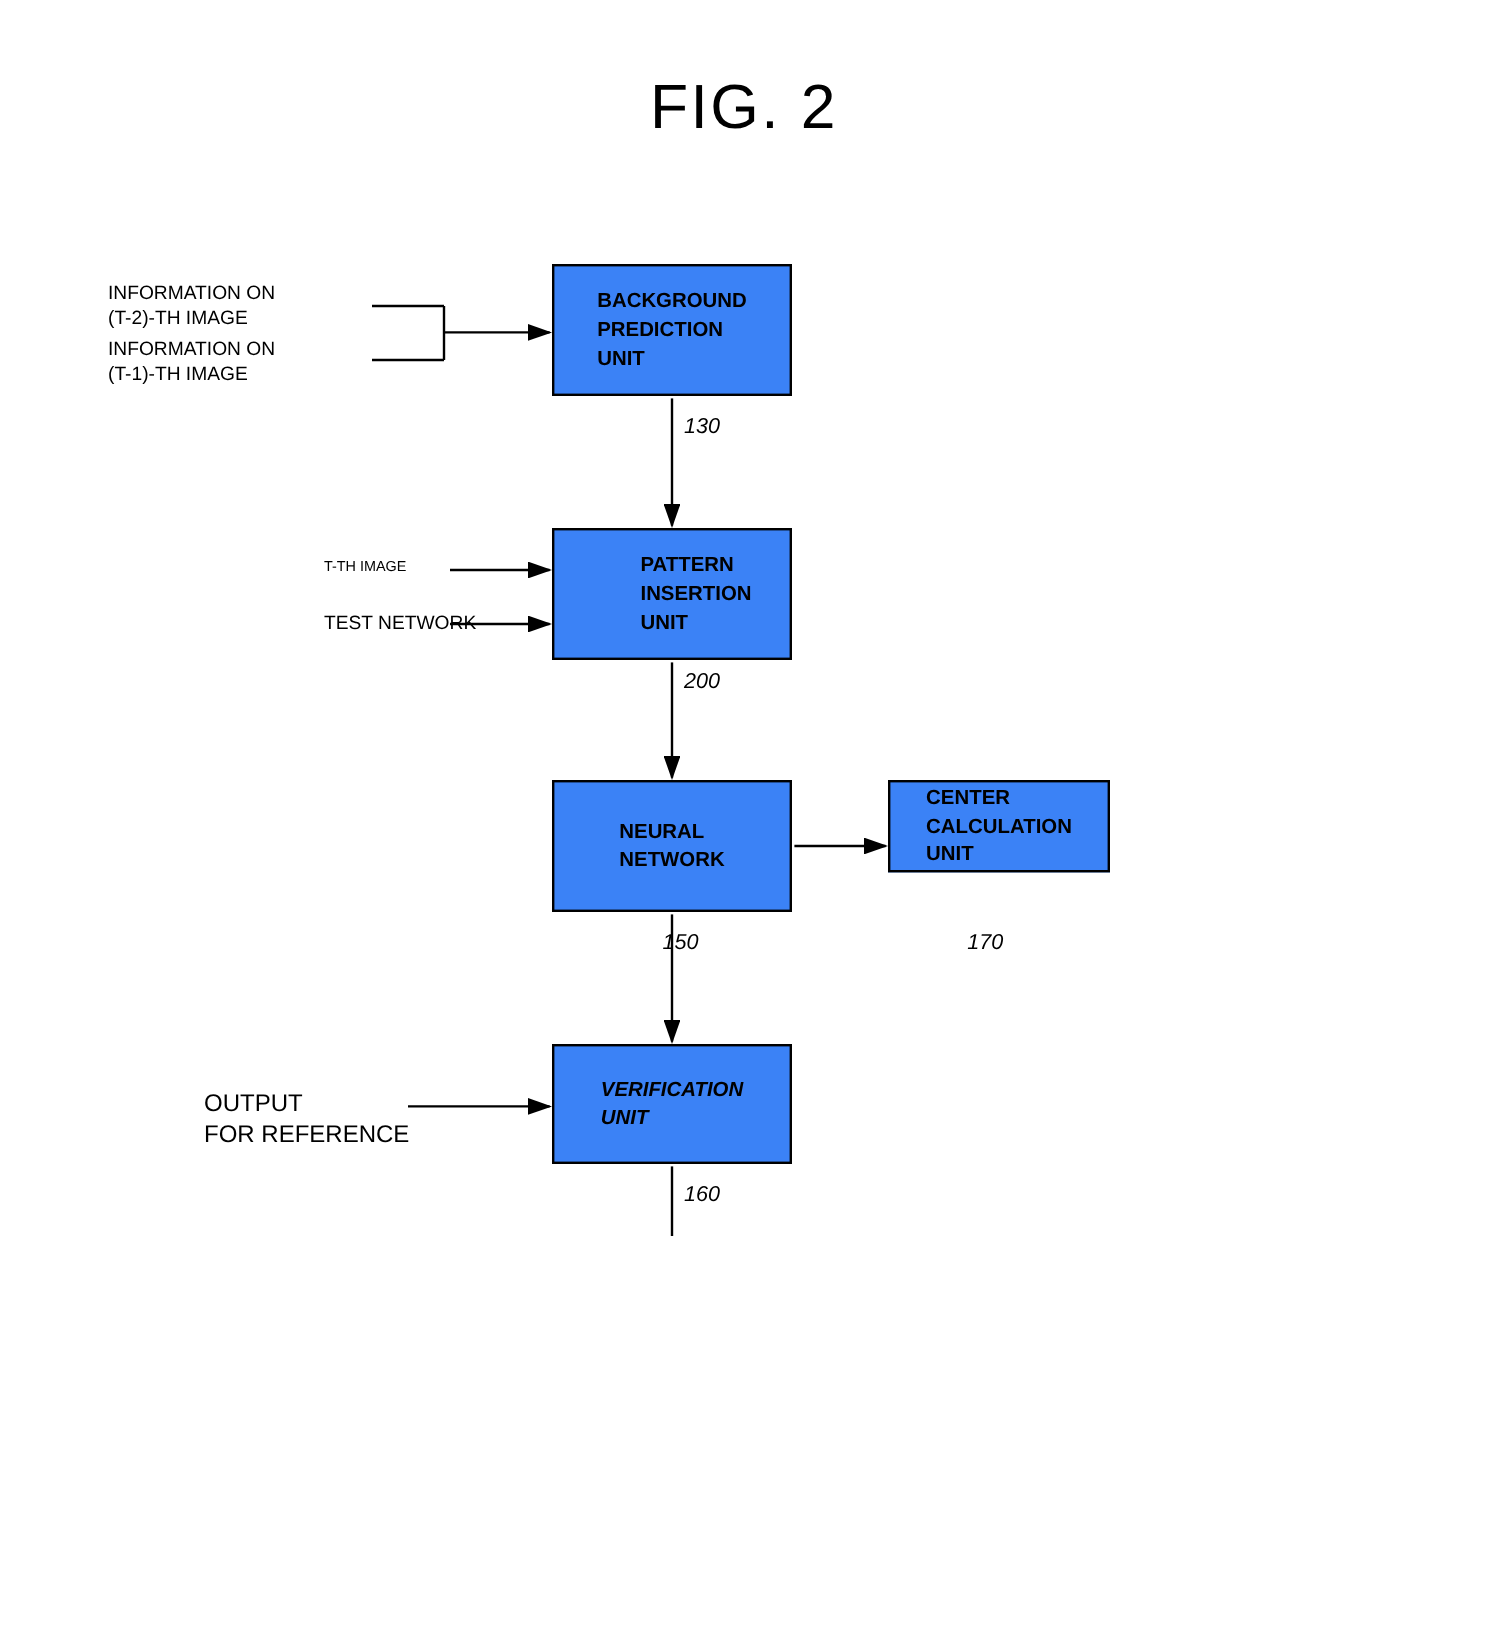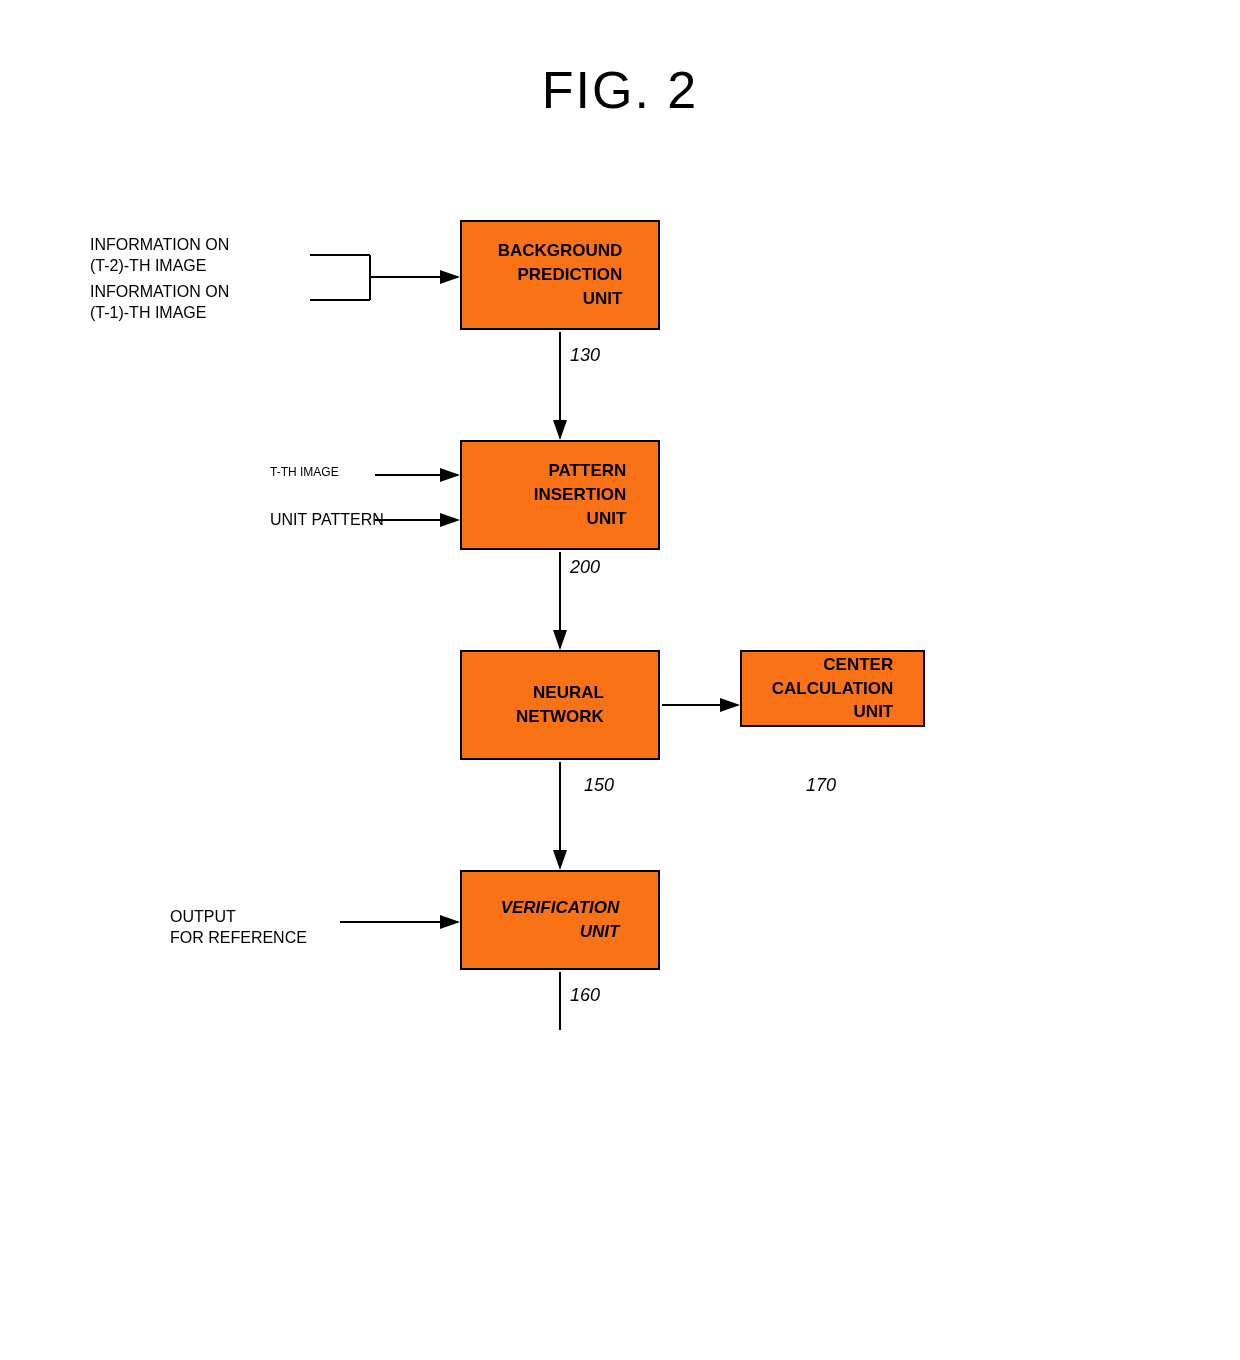--- a/index.html
+++ b/index.html
@@ -25,25 +25,25 @@
       position: absolute;
       top: 160px;
       left: 0;
       width: 1240px;
       height: 1180px;
     }
 
     .box {
       position: absolute;
       border: 2px solid #000;
-      background: #f97316;
+      background: #3b82f6;
       display: flex;
       align-items: center;
       justify-content: center;
-      text-align: right;
+      text-align: left;
       font-size: 18px;
       font-weight: bold;
       line-height: 1.4;
     }
 
     .label-text {
       position: absolute;
       font-size: 17px;
       font-weight: normal;
       line-height: 1.3;
@@ -108,21 +108,21 @@
   <span class="number-label" style="left:570px; top:185px;">130</span>
 
   <div class="box" style="left:460px; top:280px; width:200px; height:110px; font-size:17px;padding-left:40px;">
     PATTERN<br>INSERTION<br>UNIT
   </div>
   <span class="number-label" style="left:570px; top:397px;">200</span>
 
   <div class="box" style="left:460px; top:490px; width:200px; height:110px; font-size:17px;">
     NEURAL<br>NETWORK
   </div>
-  <span class="number-label" style="left:584px; top:615px;text-align:center;">150</span>
+  <span class="number-label" style="left:552px; top:615px;text-align:center;">150</span>
 
   <div class="box" style="left:740px; top:490px; width:185px; height:77px; font-size:17px;">
     CENTER<br>CALCULATION<br>UNIT
   </div>
   <span class="number-label" style="left:806px; top:615px;">170</span>
 
   <div class="box" style="left:460px; top:710px; width:200px; height:100px; font-size:17px;font-style:italic;">
     VERIFICATION<br>UNIT
   </div>
   <span class="number-label" style="left:570px; top:825px;">160</span>
@@ -133,20 +133,20 @@
 
   <div class="label-text" style="left:90px; top:122px; font-size:16px; line-height:1.3;">
     INFORMATION ON<br>(T-1)-TH IMAGE
   </div>
 
   <div class="label-text" style="left:270px; top:305px; font-size:12px;">
     T-TH IMAGE
   </div>
 
   <div class="label-text" style="left:270px; top:350px; font-size:16px;">
-    UNIT PATTERN
+    TEST NETWORK
   </div>
 
-  <div class="label-text" style="left:170px; top:747px; font-size:16px; line-height:1.3;">
+  <div class="label-text" style="left:170px; top:747px; font-size:20px; line-height:1.3;">
     OUTPUT<br>FOR REFERENCE
   </div>
 
 </div>
 
 </body></html>

